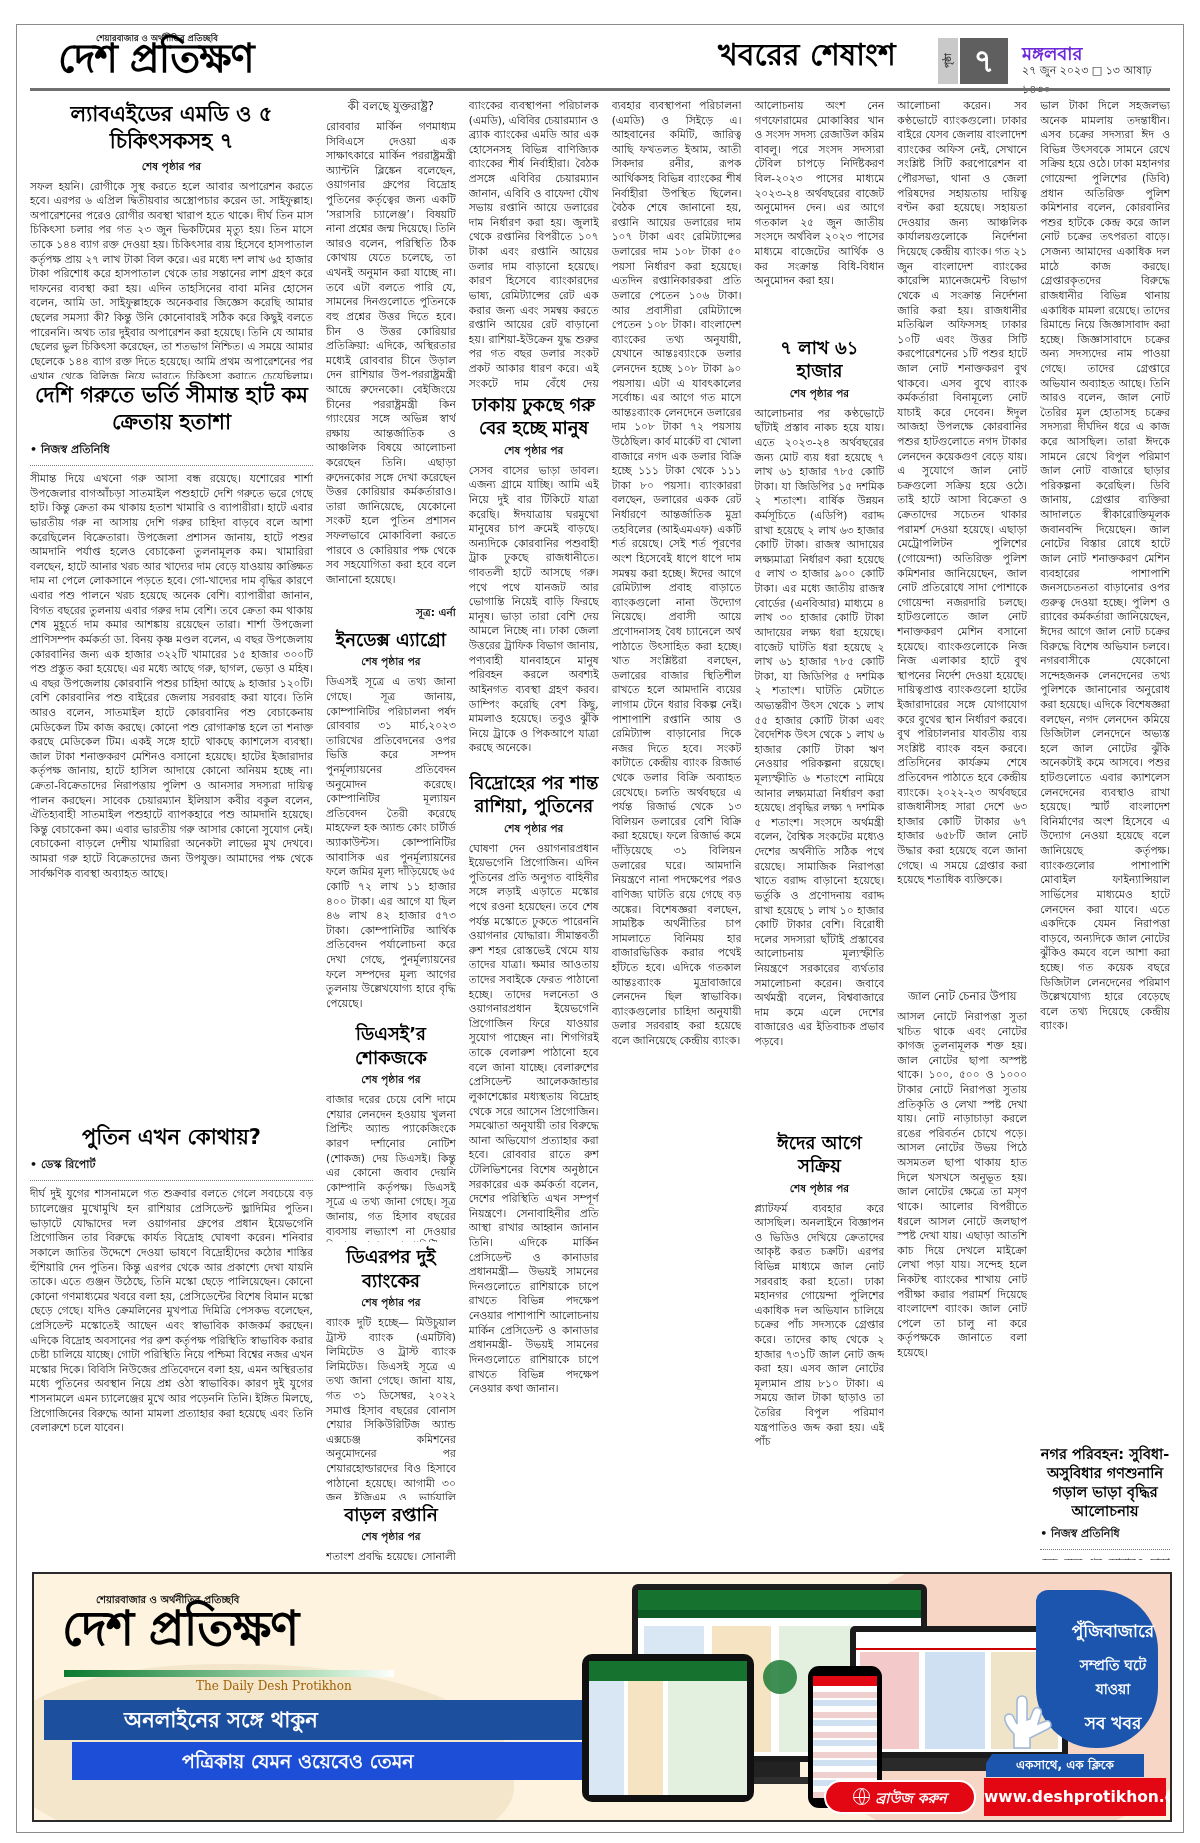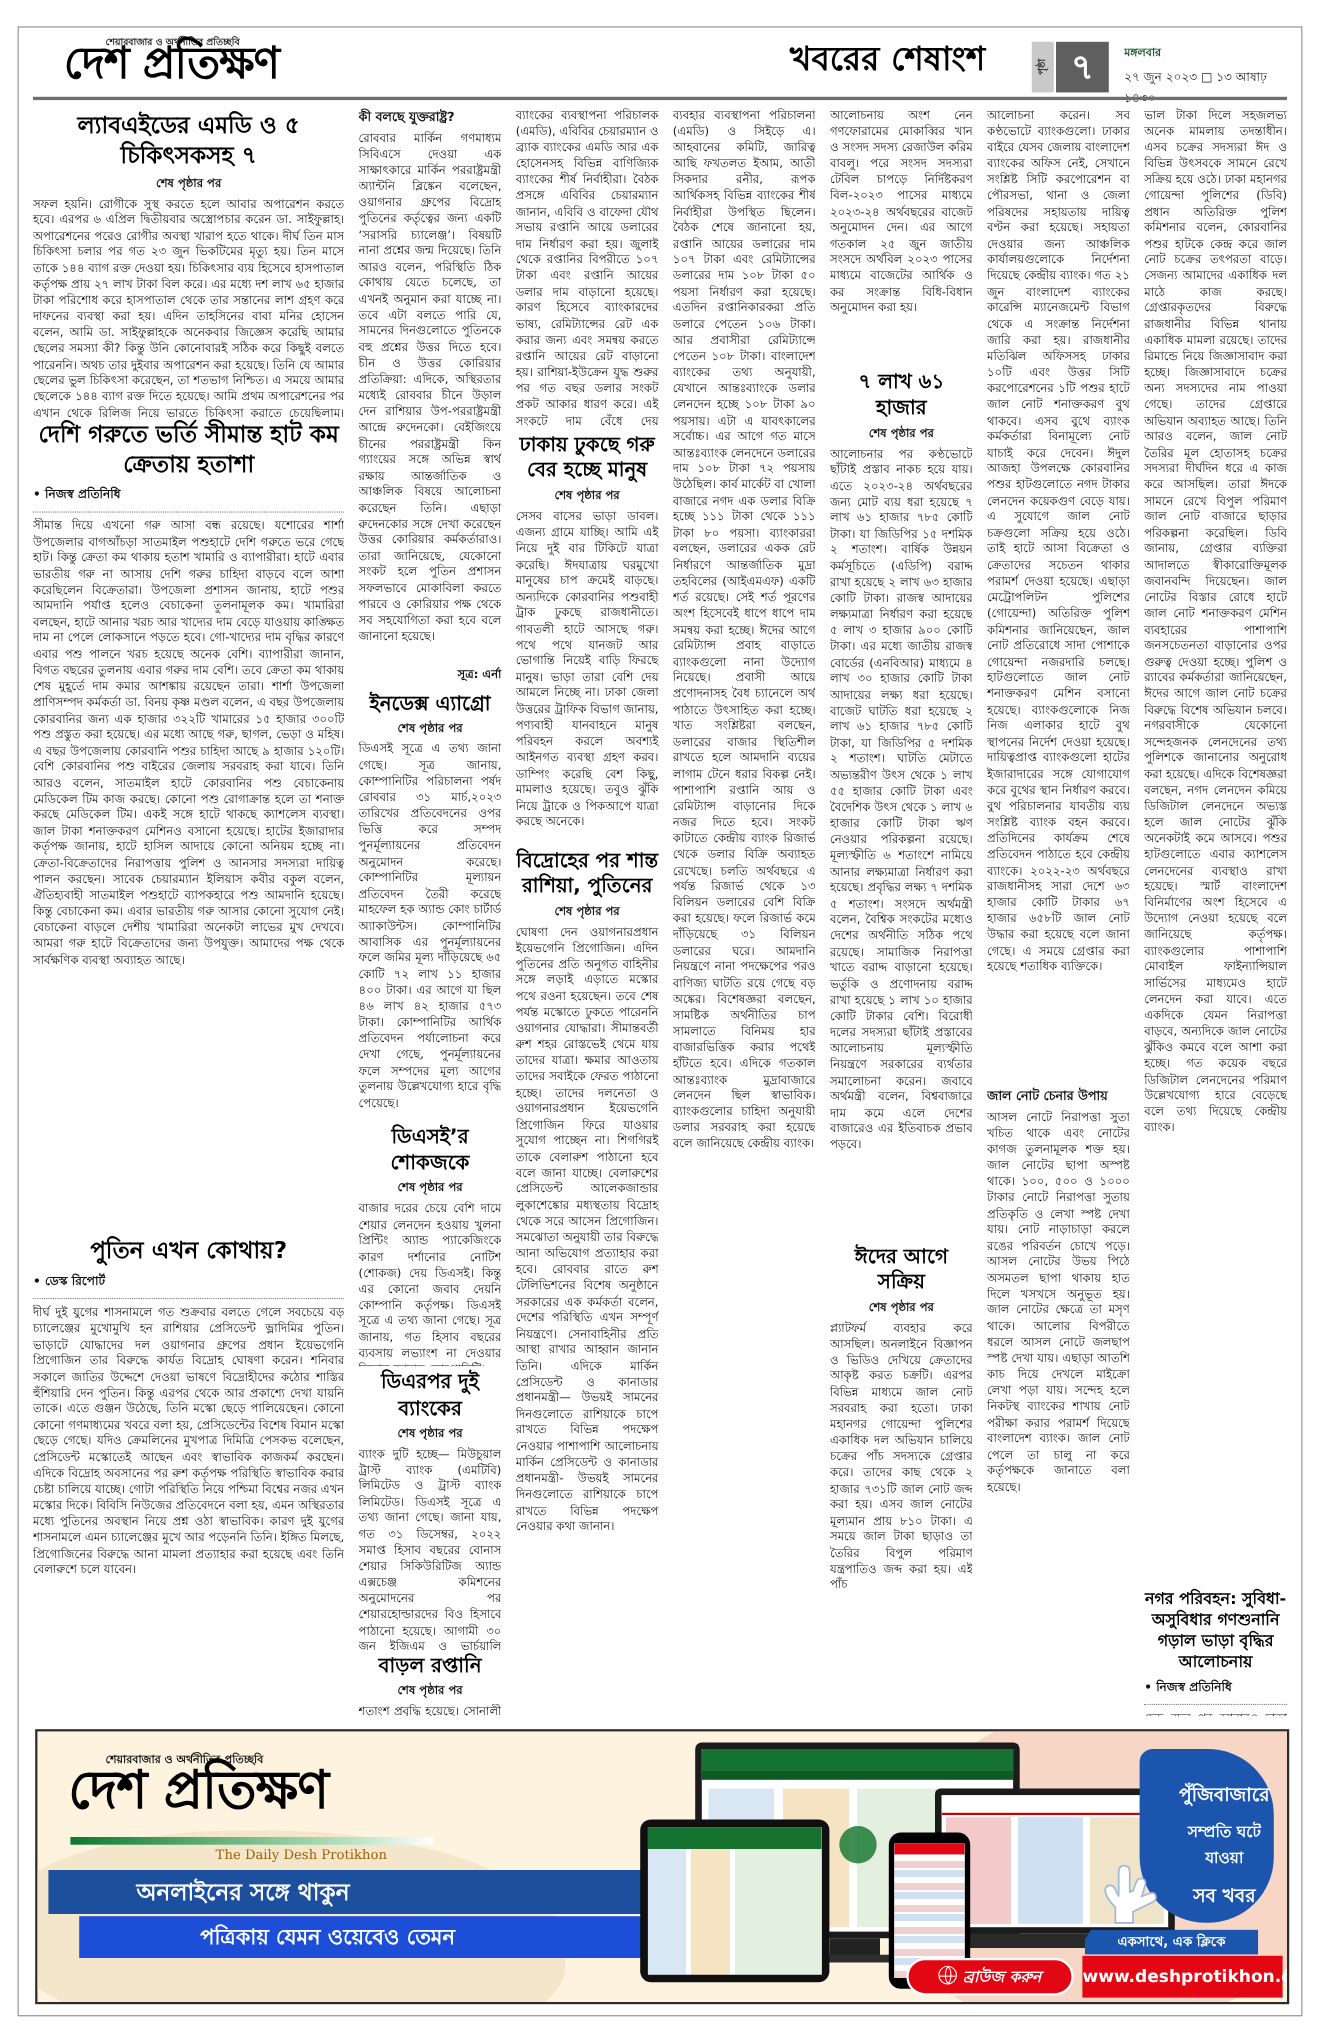--- a/index.html
+++ b/index.html
@@ -9,37 +9,37 @@
 
   
   .masthead{position:absolute;left:30px;top:32px;width:1140px;height:54px;}
   .logo-tagline{position:absolute;left:66px;top:0;font-size:8.5px;font-weight:700;color:#222;}
   .logo-title{position:absolute;left:28px;top:6px;font-size:40px;font-weight:900;color:#000;letter-spacing:-1px;line-height:1;}
   .section-title{position:absolute;left:688px;top:8px;font-size:30px;font-weight:900;color:#000;line-height:1;}
   .page-label-box{position:absolute;left:908px;top:6px;width:20px;height:46px;background:#c9c9c9;color:#333;
       font-size:9px;font-weight:700;writing-mode:vertical-rl;transform:rotate(180deg);text-align:center;line-height:20px;}
   .page-number-box{position:absolute;left:930px;top:6px;width:48px;height:46px;background:#5f5f5f;color:#fff;
       font-size:32px;font-weight:900;text-align:center;line-height:46px;}
-  .day-name{position:absolute;left:992px;top:8px;font-size:10px;font-weight:900;color:#14532d;}
+  .day-name{position:absolute;left:992px;top:8px;font-size:18px;font-weight:900;color:#6d28d9;}
   .date-line{position:absolute;left:992px;top:30px;font-size:11px;color:#222;}
   .head-rule{position:absolute;left:30px;top:88px;width:1140px;height:3px;background:#6f6f6f;}
 
   
   .content{position:absolute;left:30px;top:98px;width:1140px;height:1462px;
       display:grid;grid-template-columns:283px repeat(6,1fr);column-gap:13px;}
   .col{overflow:hidden;height:1462px;display:flex;flex-direction:column;}
   .blk-h{font-weight:900;text-align:center;line-height:1.3;margin:3px 0;font-size:18px;color:#000;flex-shrink:0;}
   .col-wide .blk-h{font-size:21px;}
   .blk-h.sm{font-size:14.5px;}
   .blk-cont{font-size:10.5px;font-weight:700;text-align:center;margin:0 0 3px;flex-shrink:0;}
   .blk-body{font-size:10.6px;line-height:1.38;text-align:justify;color:#141414;overflow:hidden;flex-shrink:0;}
   .blk-body.fill{flex:1 1 auto;}
   .blk-by{font-size:11px;font-weight:700;padding:2px 0 5px;border-bottom:1px dotted #777;margin-bottom:5px;flex-shrink:0;}
   .blk-by::before{content:"• ";}
-  .blk-sub{font-size:11.5px;font-weight:700;margin-bottom:2px;flex-shrink:0;}
+  .blk-sub{font-size:11.5px;font-weight:400;margin-bottom:2px;flex-shrink:0;text-align:center;}
   .blk-src{font-size:10.5px;font-weight:700;text-align:right;margin:1px 0 3px;flex-shrink:0;}
 
   
   .ad{position:absolute;left:32px;top:1572px;width:1136px;height:246px;border:2px solid #2b2b2b;
       background:#fdf3de;overflow:hidden;}
   .ad-map-left{position:absolute;left:-40px;top:90px;width:520px;height:200px;background:#e9d7b4;opacity:.45;
       border-radius:45% 55% 40% 60%;}
   .ad-map-right{position:absolute;left:780px;top:-30px;width:420px;height:300px;background:#f3b9ad;opacity:.5;
       border-radius:55% 45% 60% 40%;}
   .ad-logo-tagline{position:absolute;left:62px;top:18px;font-size:10px;font-weight:700;color:#111;}

